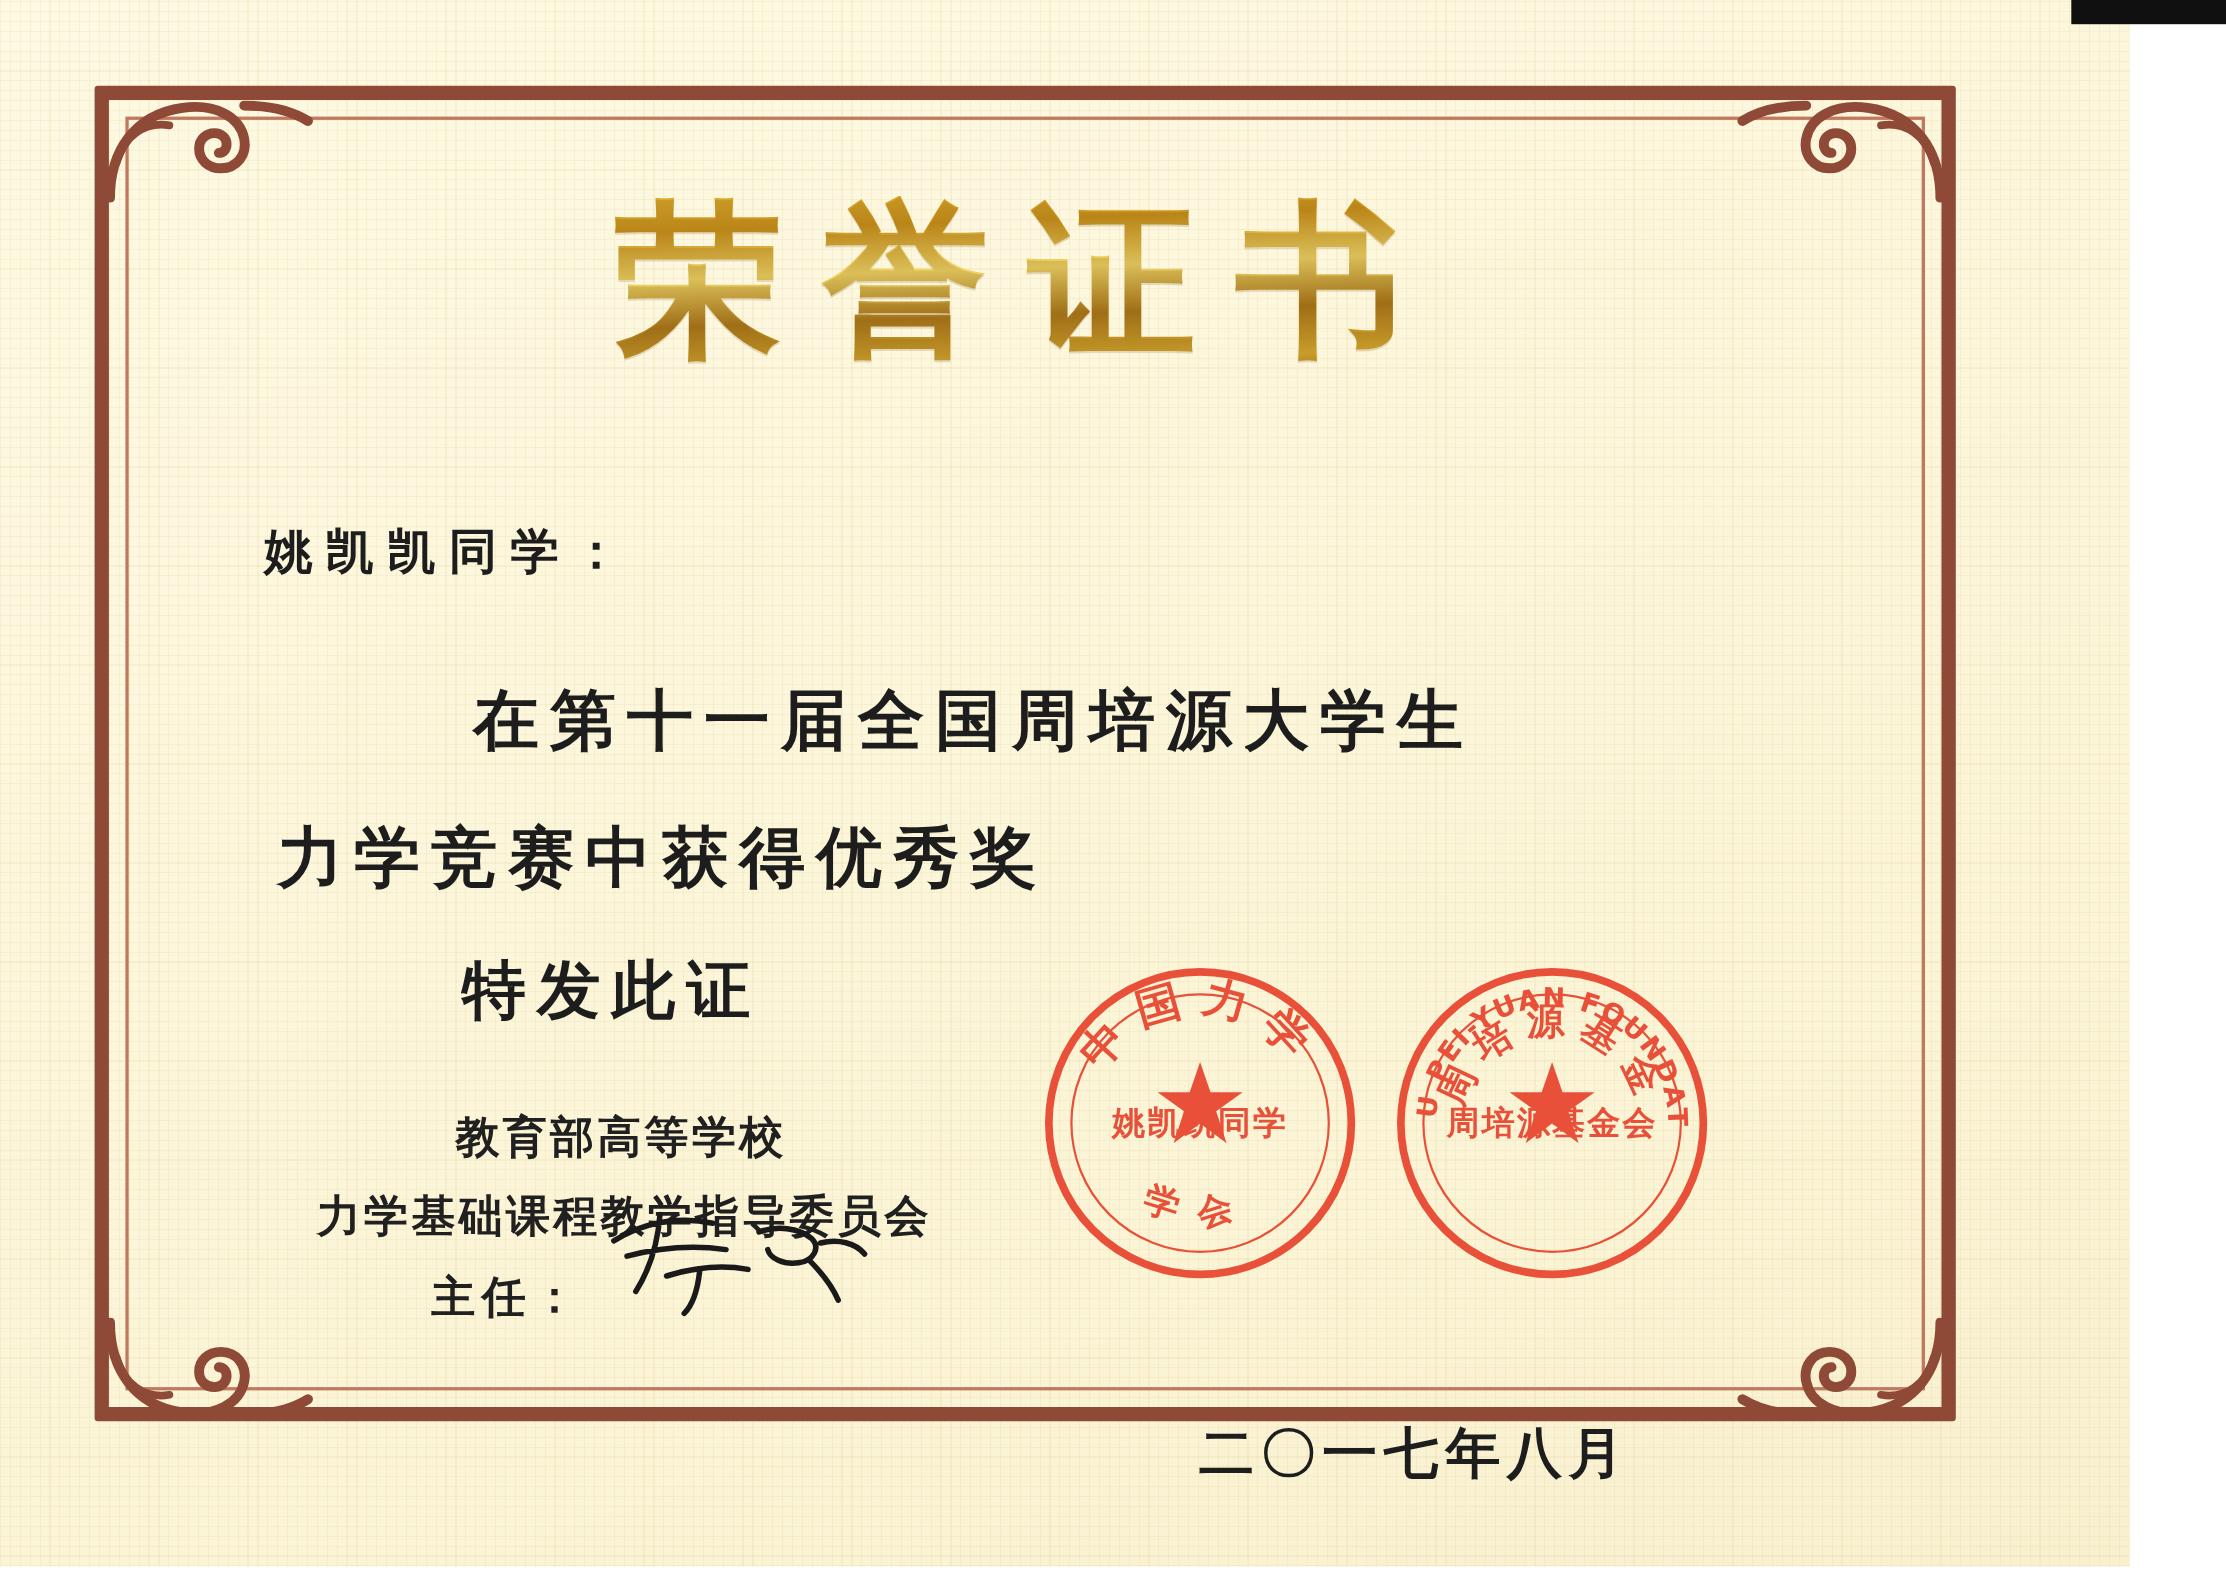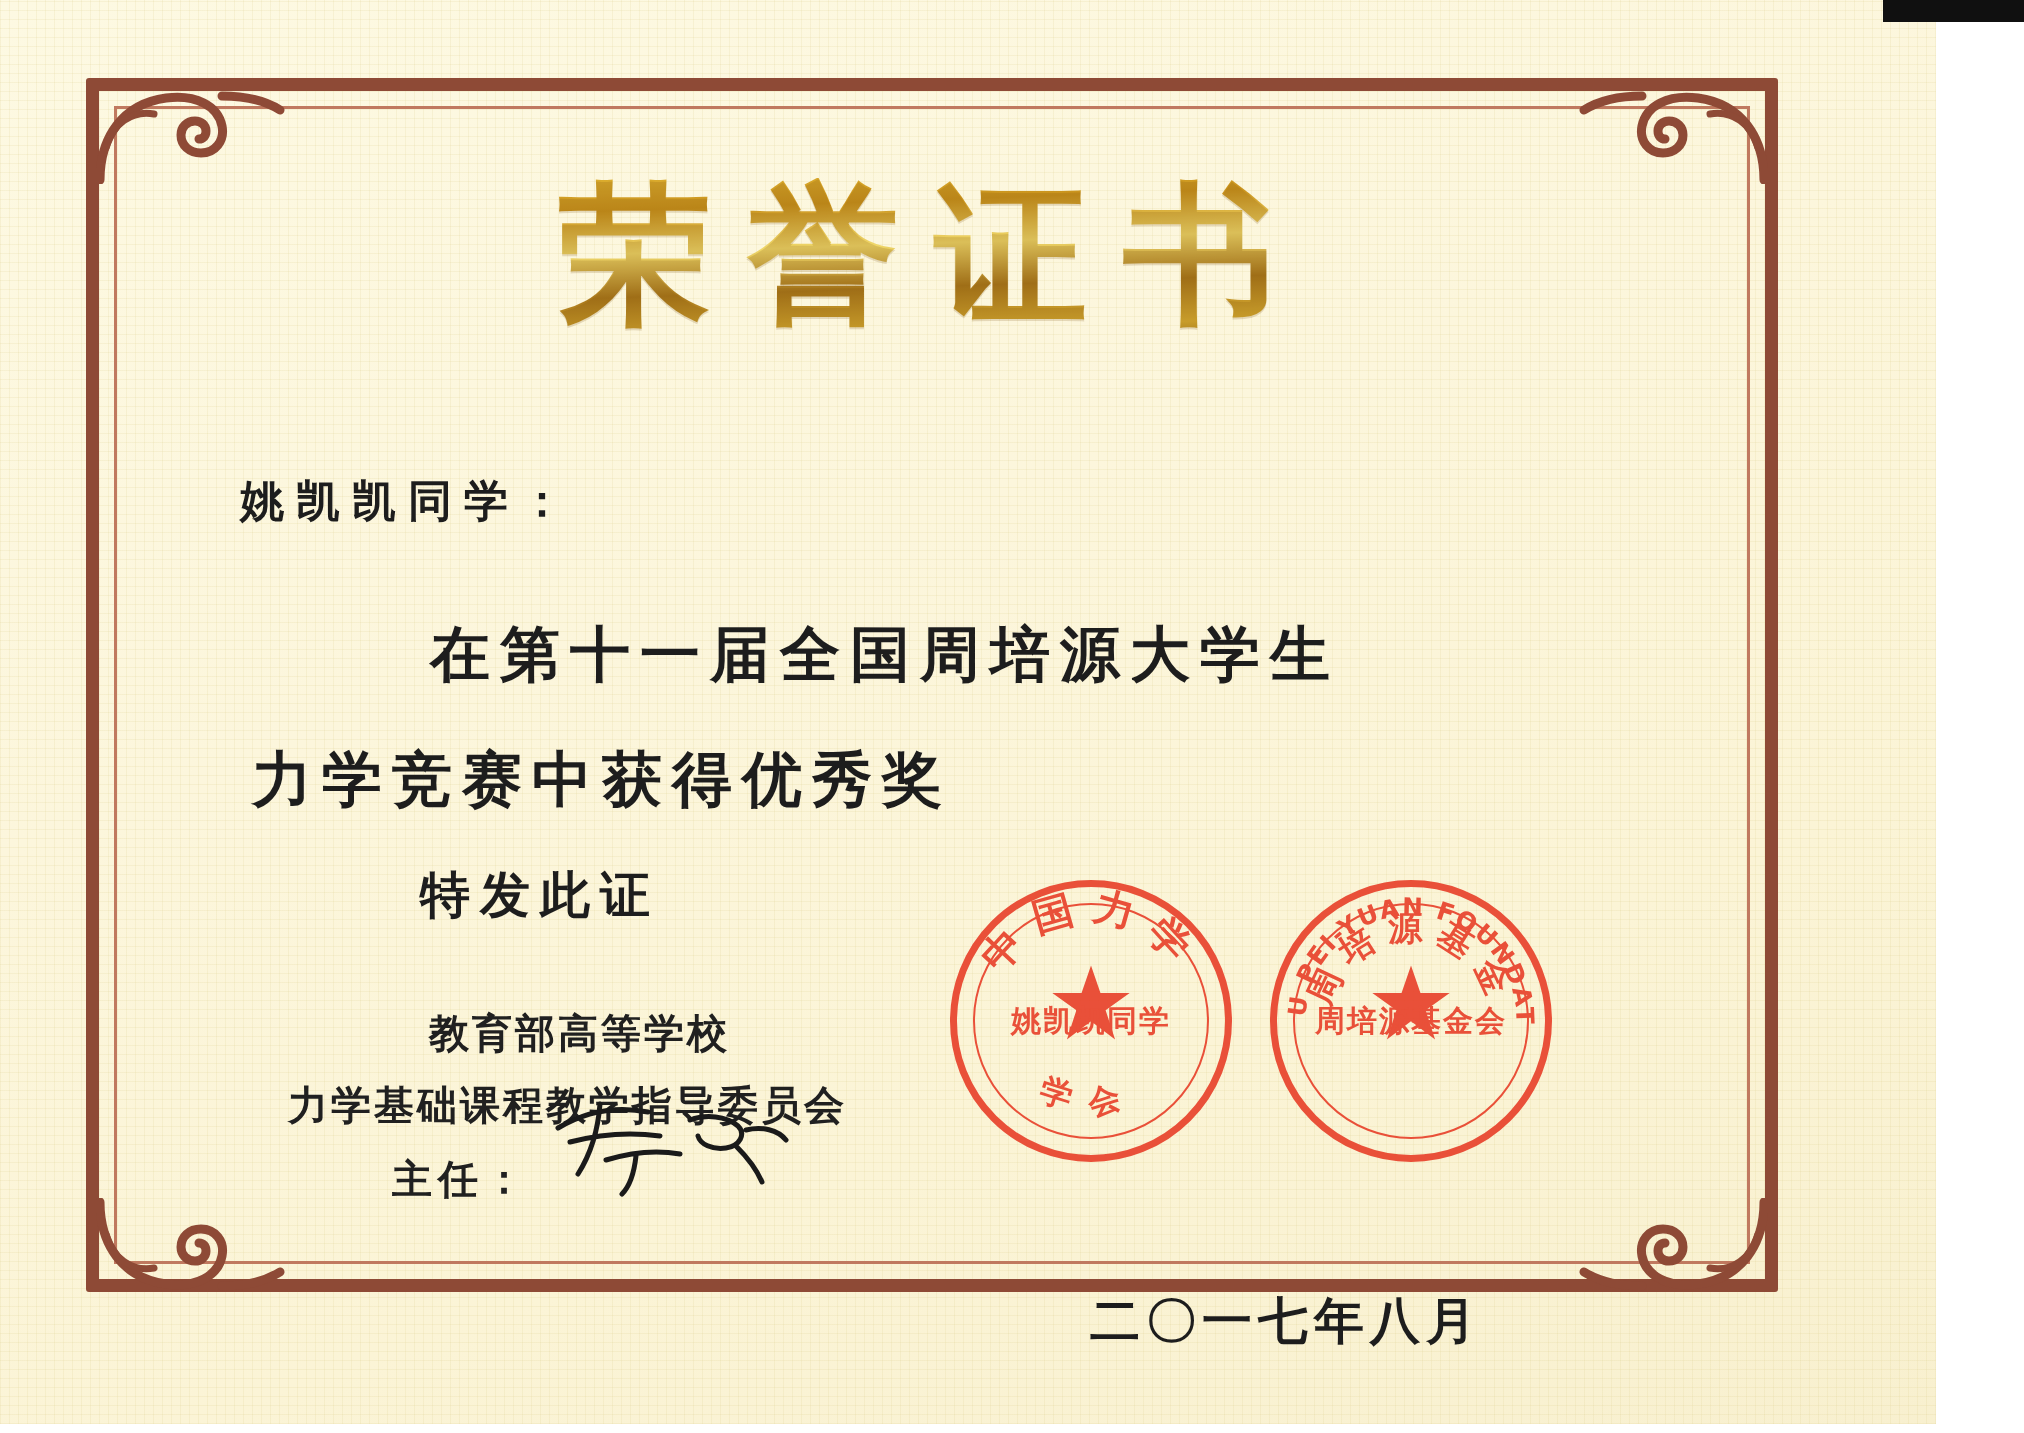--- a/index.html
+++ b/index.html
@@ -113,34 +113,34 @@
     font-size: 60px;
     letter-spacing: 10px;
   }
   #line2 {
     left: 252px; top: 740px;
     font-size: 60px;
     letter-spacing: 10px;
   }
   #line3 {
     left: 420px; top: 862px;
-    font-size: 50px;
+    font-size: 58px;
     letter-spacing: 10px;
     text-align: right;
   }
 
   
   .issuer {
     position: absolute;
     font-family: "DejaVu Sans", "Liberation Sans", sans-serif;
     color: #202020;
     font-weight: bold;
     white-space: nowrap;
   }
-  #issuer-1 { left: 414px; top: 1006px; font-size: 40px; letter-spacing: 3px; margin-left: 15px; }
+  #issuer-1 { left: 414px; top: 1006px; font-size: 40px; letter-spacing: 3px; }
   #issuer-2 { left: 288px; top: 1078px; font-size: 40px; letter-spacing: 3px; }
   #director-label { left: 392px; top: 1152px; font-size: 40px; letter-spacing: 6px; }
 
   
   #signature {
     position: absolute;
     left: 540px; top: 1090px;
     width: 260px; height: 110px;
     color: #1a1a1a;
   }

